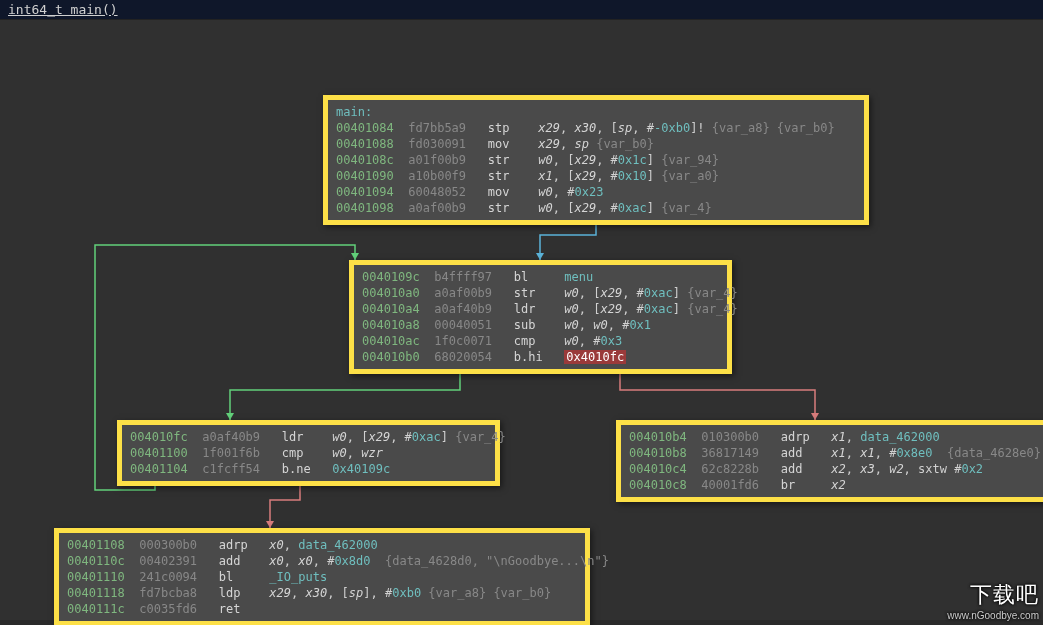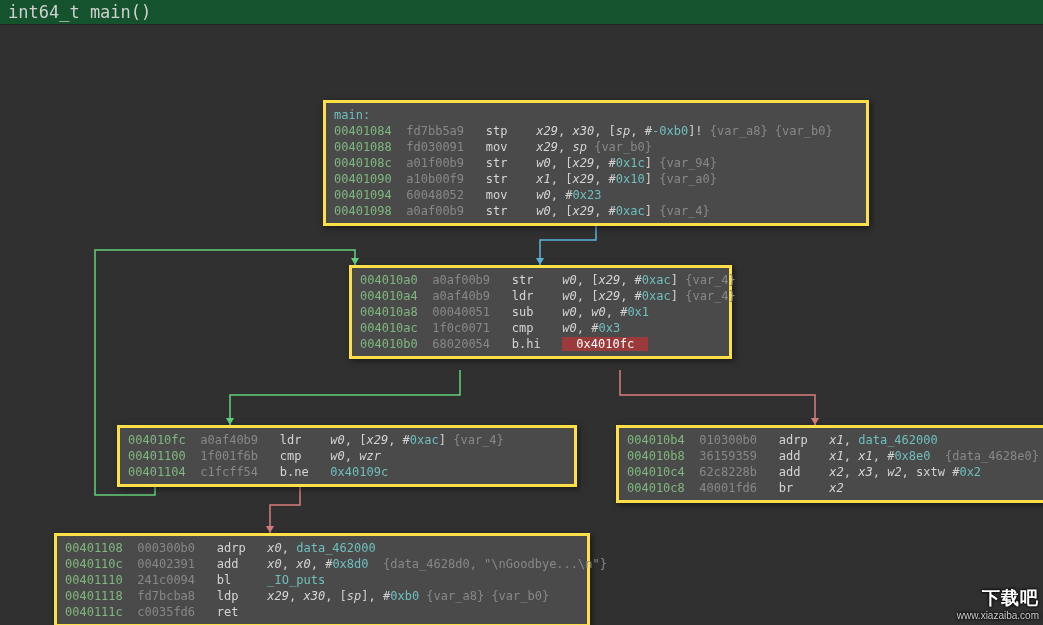--- a/index.html
+++ b/index.html
@@ -7,57 +7,58 @@
     background: #2a2a2a;
     font-family: 'Consolas', 'Monaco', monospace;
     font-size: 12px;
     color: #d0d0d0;
     width: 1043px;
     height: 625px;
     overflow: hidden;
     position: relative;
   }
   .titlebar {
-    background: #14532d;
+    background: #0f172a;
     padding: 2px 8px;
-    font-size: 17px;
+    font-size: 13px;
     color: #d0d0d0;
     border-bottom: 1px solid #222;
+    text-decoration: underline;
   }
   .canvas {
     position: relative;
     width: 100%;
     height: 600px;
     background: #303030;
   }
   .block {
     position: absolute;
     background: #4a4a4a;
-    border: 3px solid #fde047;
+    border: 5px solid #fde047;
     box-shadow: 2px 2px 6px rgba(0,0,0,0.5);
     padding: 4px 8px;
   }
   .row { white-space: pre; line-height: 16px; }
   .addr { color: #7fb77f; text-align: center; }
   .hex  { color: #888; text-align: right; }
   .mnem { color: #d5d5d5; }
   .reg  { color: #d5d5d5; font-style: italic; }
   .num  { color: #6fbfbf; text-align: right; }
   .sym  { color: #6fbfbf; }
   .cmt  { color: #888; }
   .label{ color: #6fbfbf; }
-  .hilite { background: #9a3a3a; color:#fff; padding:0 14px;}
+  .hilite { background: #9a3a3a; color:#fff; padding:0 2px;}
   svg.edges { position:absolute; top:0; left:0; pointer-events:none; }
   .watermark {
     position:absolute; right:4px; bottom:4px;
     color:#fff; font-family: sans-serif;
     text-align:right;
     text-shadow: 0 0 3px #000, 0 0 3px #000;
   }
-  .watermark .big { font-size:18px; font-weight:bold; letter-spacing:1px;}
+  .watermark .big { font-size:22px; font-weight:normal; letter-spacing:1px;}
   .watermark .small { font-size:10px; color:#ccc; }
 </style>
 </head>
 <body>
 
 <div class="titlebar">int64_t main()</div>
 <div class="canvas">
   <svg class="edges" width="1043" height="625">
       <path d="M596 195 L596 215 L540 215 L540 240" stroke="#5bb3d9" fill="none" stroke-width="1.5"></path>
       <polygon points="536,233 544,233 540,240" fill="#5bb3d9"></polygon>
@@ -73,41 +74,42 @@
 <div class="block" style="left: 323px; top: 75px; width: 546px;">
       <div class="row"><span class="label">main:</span></div>
       <div class="row"><span class="addr">00401084 </span> <span class="hex">fd7bb5a9 </span>  <span class="mnem">stp   </span> <span class="reg">x29</span>, <span class="reg">x30</span>, [<span class="reg">sp</span>, #<span class="num">-0xb0</span>]! <span class="cmt">{var_a8} {var_b0}</span></div>
       <div class="row"><span class="addr">00401088 </span> <span class="hex">fd030091 </span>  <span class="mnem">mov   </span> <span class="reg">x29</span>, <span class="reg">sp </span><span class="cmt">{var_b0}</span></div>
       <div class="row"><span class="addr">0040108c </span> <span class="hex">a01f00b9 </span>  <span class="mnem">str   </span> <span class="reg">w0</span>, [<span class="reg">x29</span>, #<span class="num">0x1c</span>] <span class="cmt">{var_94}</span></div>
       <div class="row"><span class="addr">00401090 </span> <span class="hex">a10b00f9 </span>  <span class="mnem">str   </span> <span class="reg">x1</span>, [<span class="reg">x29</span>, #<span class="num">0x10</span>] <span class="cmt">{var_a0}</span></div>
       <div class="row"><span class="addr">00401094 </span> <span class="hex">60048052 </span>  <span class="mnem">mov   </span> <span class="reg">w0</span>, #<span class="num">0x23</span></div>
       <div class="row"><span class="addr">00401098 </span> <span class="hex">a0af00b9 </span>  <span class="mnem">str   </span> <span class="reg">w0</span>, [<span class="reg">x29</span>, #<span class="num">0xac</span>] <span class="cmt">{var_4}</span></div>
     </div>
     <div class="block" style="left: 349px; top: 240px; width: 383px;">
+      <div class="row"><span class="addr">0040109c </span> <span class="hex">b4ffff97 </span>  <span class="mnem">bl    </span> <span class="sym">menu</span></div>
       <div class="row"><span class="addr">004010a0 </span> <span class="hex">a0af00b9 </span>  <span class="mnem">str   </span> <span class="reg">w0</span>, [<span class="reg">x29</span>, #<span class="num">0xac</span>] <span class="cmt">{var_4}</span></div>
       <div class="row"><span class="addr">004010a4 </span> <span class="hex">a0af40b9 </span>  <span class="mnem">ldr   </span> <span class="reg">w0</span>, [<span class="reg">x29</span>, #<span class="num">0xac</span>] <span class="cmt">{var_4}</span></div>
       <div class="row"><span class="addr">004010a8 </span> <span class="hex">00040051 </span>  <span class="mnem">sub   </span> <span class="reg">w0</span>, <span class="reg">w0</span>, #<span class="num">0x1</span></div>
       <div class="row"><span class="addr">004010ac </span> <span class="hex">1f0c0071 </span>  <span class="mnem">cmp   </span> <span class="reg">w0</span>, #<span class="num">0x3</span></div>
       <div class="row"><span class="addr">004010b0 </span> <span class="hex">68020054 </span>  <span class="mnem">b.hi  </span> <span class="hilite">0x4010fc</span></div>
     </div>
-    <div class="block" style="left: 117px; top: 400px; width: 460px;">
+    <div class="block" style="left: 117px; top: 400px; width: 383px;">
       <div class="row"><span class="addr">004010fc </span> <span class="hex">a0af40b9 </span>  <span class="mnem">ldr   </span> <span class="reg">w0</span>, [<span class="reg">x29</span>, #<span class="num">0xac</span>] <span class="cmt">{var_4}</span></div>
       <div class="row"><span class="addr">00401100 </span> <span class="hex">1f001f6b </span>  <span class="mnem">cmp   </span> <span class="reg">w0</span>, <span class="reg">wzr</span></div>
       <div class="row"><span class="addr">00401104 </span> <span class="hex">c1fcff54 </span>  <span class="mnem">b.ne  </span> <span class="num">0x40109c</span></div>
     </div>
     <div class="block" style="left: 616px; top: 400px; width: 486px;">
       <div class="row"><span class="addr">004010b4 </span> <span class="hex">010300b0 </span>  <span class="mnem">adrp  </span> <span class="reg">x1</span>, <span class="sym">data_462000</span></div>
-      <div class="row"><span class="addr">004010b8 </span> <span class="hex">36159359 </span>  <span class="mnem">add   </span> <span class="reg">x1</span>, <span class="reg">x1</span>, #<span class="num">0x8e0</span>  <span class="cmt">{data_4628e0}</span></div>
+      <div class="row"><span class="addr">004010b8 </span> <span class="hex">36817149 </span>  <span class="mnem">add   </span> <span class="reg">x1</span>, <span class="reg">x1</span>, #<span class="num">0x8e0</span>  <span class="cmt">{data_4628e0}</span></div>
       <div class="row"><span class="addr">004010c4 </span> <span class="hex">62c8228b </span>  <span class="mnem">add   </span> <span class="reg">x2</span>, <span class="reg">x3</span>, <span class="reg">w2</span>, sxtw #<span class="num">0x2</span></div>
       <div class="row"><span class="addr">004010c8 </span> <span class="hex">40001fd6 </span>  <span class="mnem">br    </span> <span class="reg">x2</span></div>
     </div>
     <div class="block" style="left: 54px; top: 508px; width: 536px;">
       <div class="row"><span class="addr">00401108 </span> <span class="hex">000300b0 </span>  <span class="mnem">adrp  </span> <span class="reg">x0</span>, <span class="sym">data_462000</span></div>
       <div class="row"><span class="addr">0040110c </span> <span class="hex">00402391 </span>  <span class="mnem">add   </span> <span class="reg">x0</span>, <span class="reg">x0</span>, #<span class="num">0x8d0</span>  <span class="cmt">{data_4628d0, "\nGoodbye...\n"}</span></div>
       <div class="row"><span class="addr">00401110 </span> <span class="hex">241c0094 </span>  <span class="mnem">bl    </span> <span class="sym">_IO_puts</span></div>
       <div class="row"><span class="addr">00401118 </span> <span class="hex">fd7bcba8 </span>  <span class="mnem">ldp   </span> <span class="reg">x29</span>, <span class="reg">x30</span>, [<span class="reg">sp</span>], #<span class="num">0xb0</span> <span class="cmt">{var_a8} {var_b0}</span></div>
       <div class="row"><span class="addr">0040111c </span> <span class="hex">c0035fd6 </span>  <span class="mnem">ret   </span> </div>
     </div>
   </div>
 <div class="watermark">
   <div class="big">下载吧</div>
-  <div class="small">www.xiazaiba.com</div>
+  <div class="small">www.nGoodbye.com</div>
 </div>
 
 </body></html>

